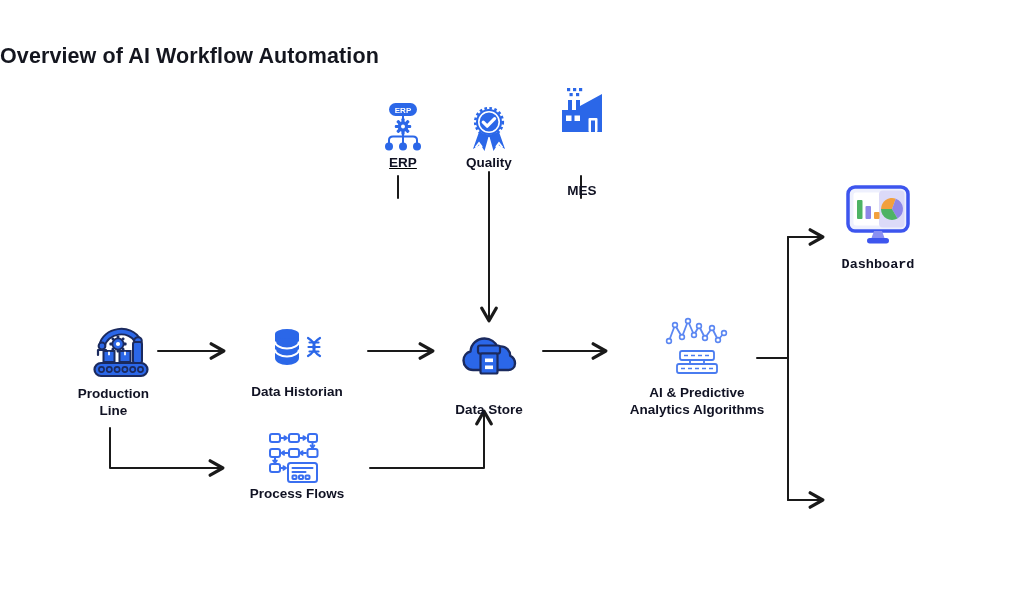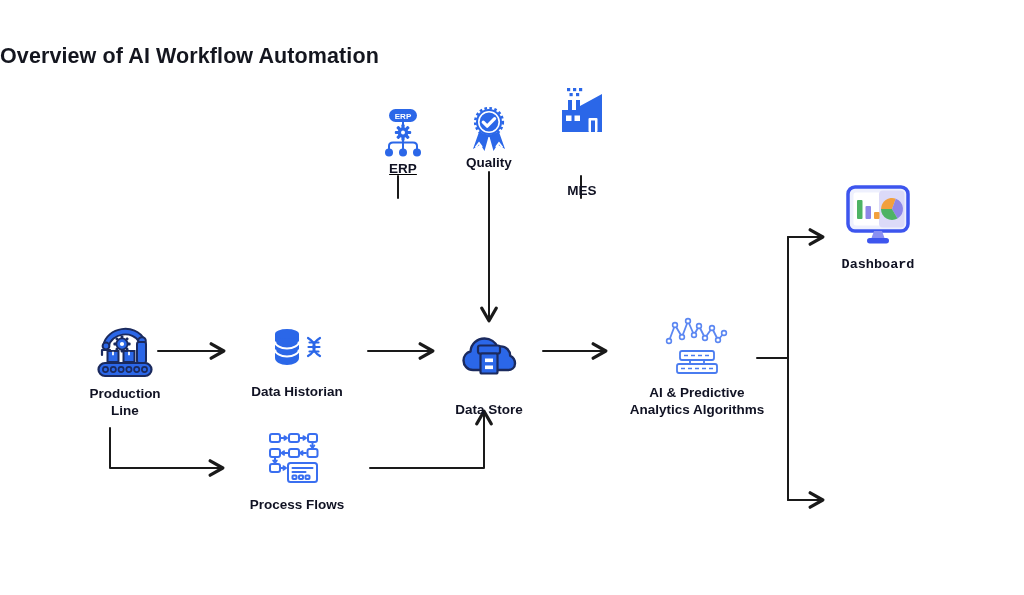--- a/index.html
+++ b/index.html
@@ -11,36 +11,36 @@
     position:absolute;top:44px;left:0;width:100%;
     font-size:21.5px;font-weight:700;color:#14161f;letter-spacing:.1px;
   }
   #connectors{position:absolute;top:0;left:0;width:1024px;height:595px;}
   .node{position:absolute;display:flex;flex-direction:column;align-items:center;}
   .node .lbl{
     font-size:13.5px;font-weight:700;color:#101223;text-align:center;
     line-height:16.5px;white-space:nowrap;
   }
   
-  .n-erp{left:376px;top:109px;width:54px;text-decoration:underline;}
+  .n-erp{left:376px;top:103px;width:54px;text-decoration:underline;}
   .n-quality{left:461px;top:103px;width:56px;}
   .n-mes{left:556px;top:88px;width:52px;gap:44px;}
-  .n-prod{left:85px;top:318px;width:80px;}
+  .n-prod{left:69px;top:318px;width:80px;align-items:flex-end;}
   .n-hist{left:247px;top:327px;width:100px;}
   .n-flows{left:247px;top:432px;width:100px;}
   .n-store{left:449px;top:328px;width:80px;}
   .n-ai{left:627px;top:311px;width:140px;}
   .n-dash{left:838px;top:185px;width:80px;}
   .n-alerts{left:840px;top:437px;width:60px;}
   .m-erp{margin-top:2px;}
   .m-quality{margin-top:1px;}
   .m-mes{margin-top:3px;}
   .m-prod{margin-top:7px;}
   .m-hist{margin-top:15px;}
-  .m-flows{margin-top:11px;}
+  .m-flows{}
   .m-store{margin-top:24px;}
   .m-ai{margin-top:8px;}
   .m-dash{margin-top:10px;font-family:Liberation Mono, monospace;}
   .m-alerts{margin-top:7px;}
 </style>
 </head>
 <body>
 
 <div id="canvas">
 

